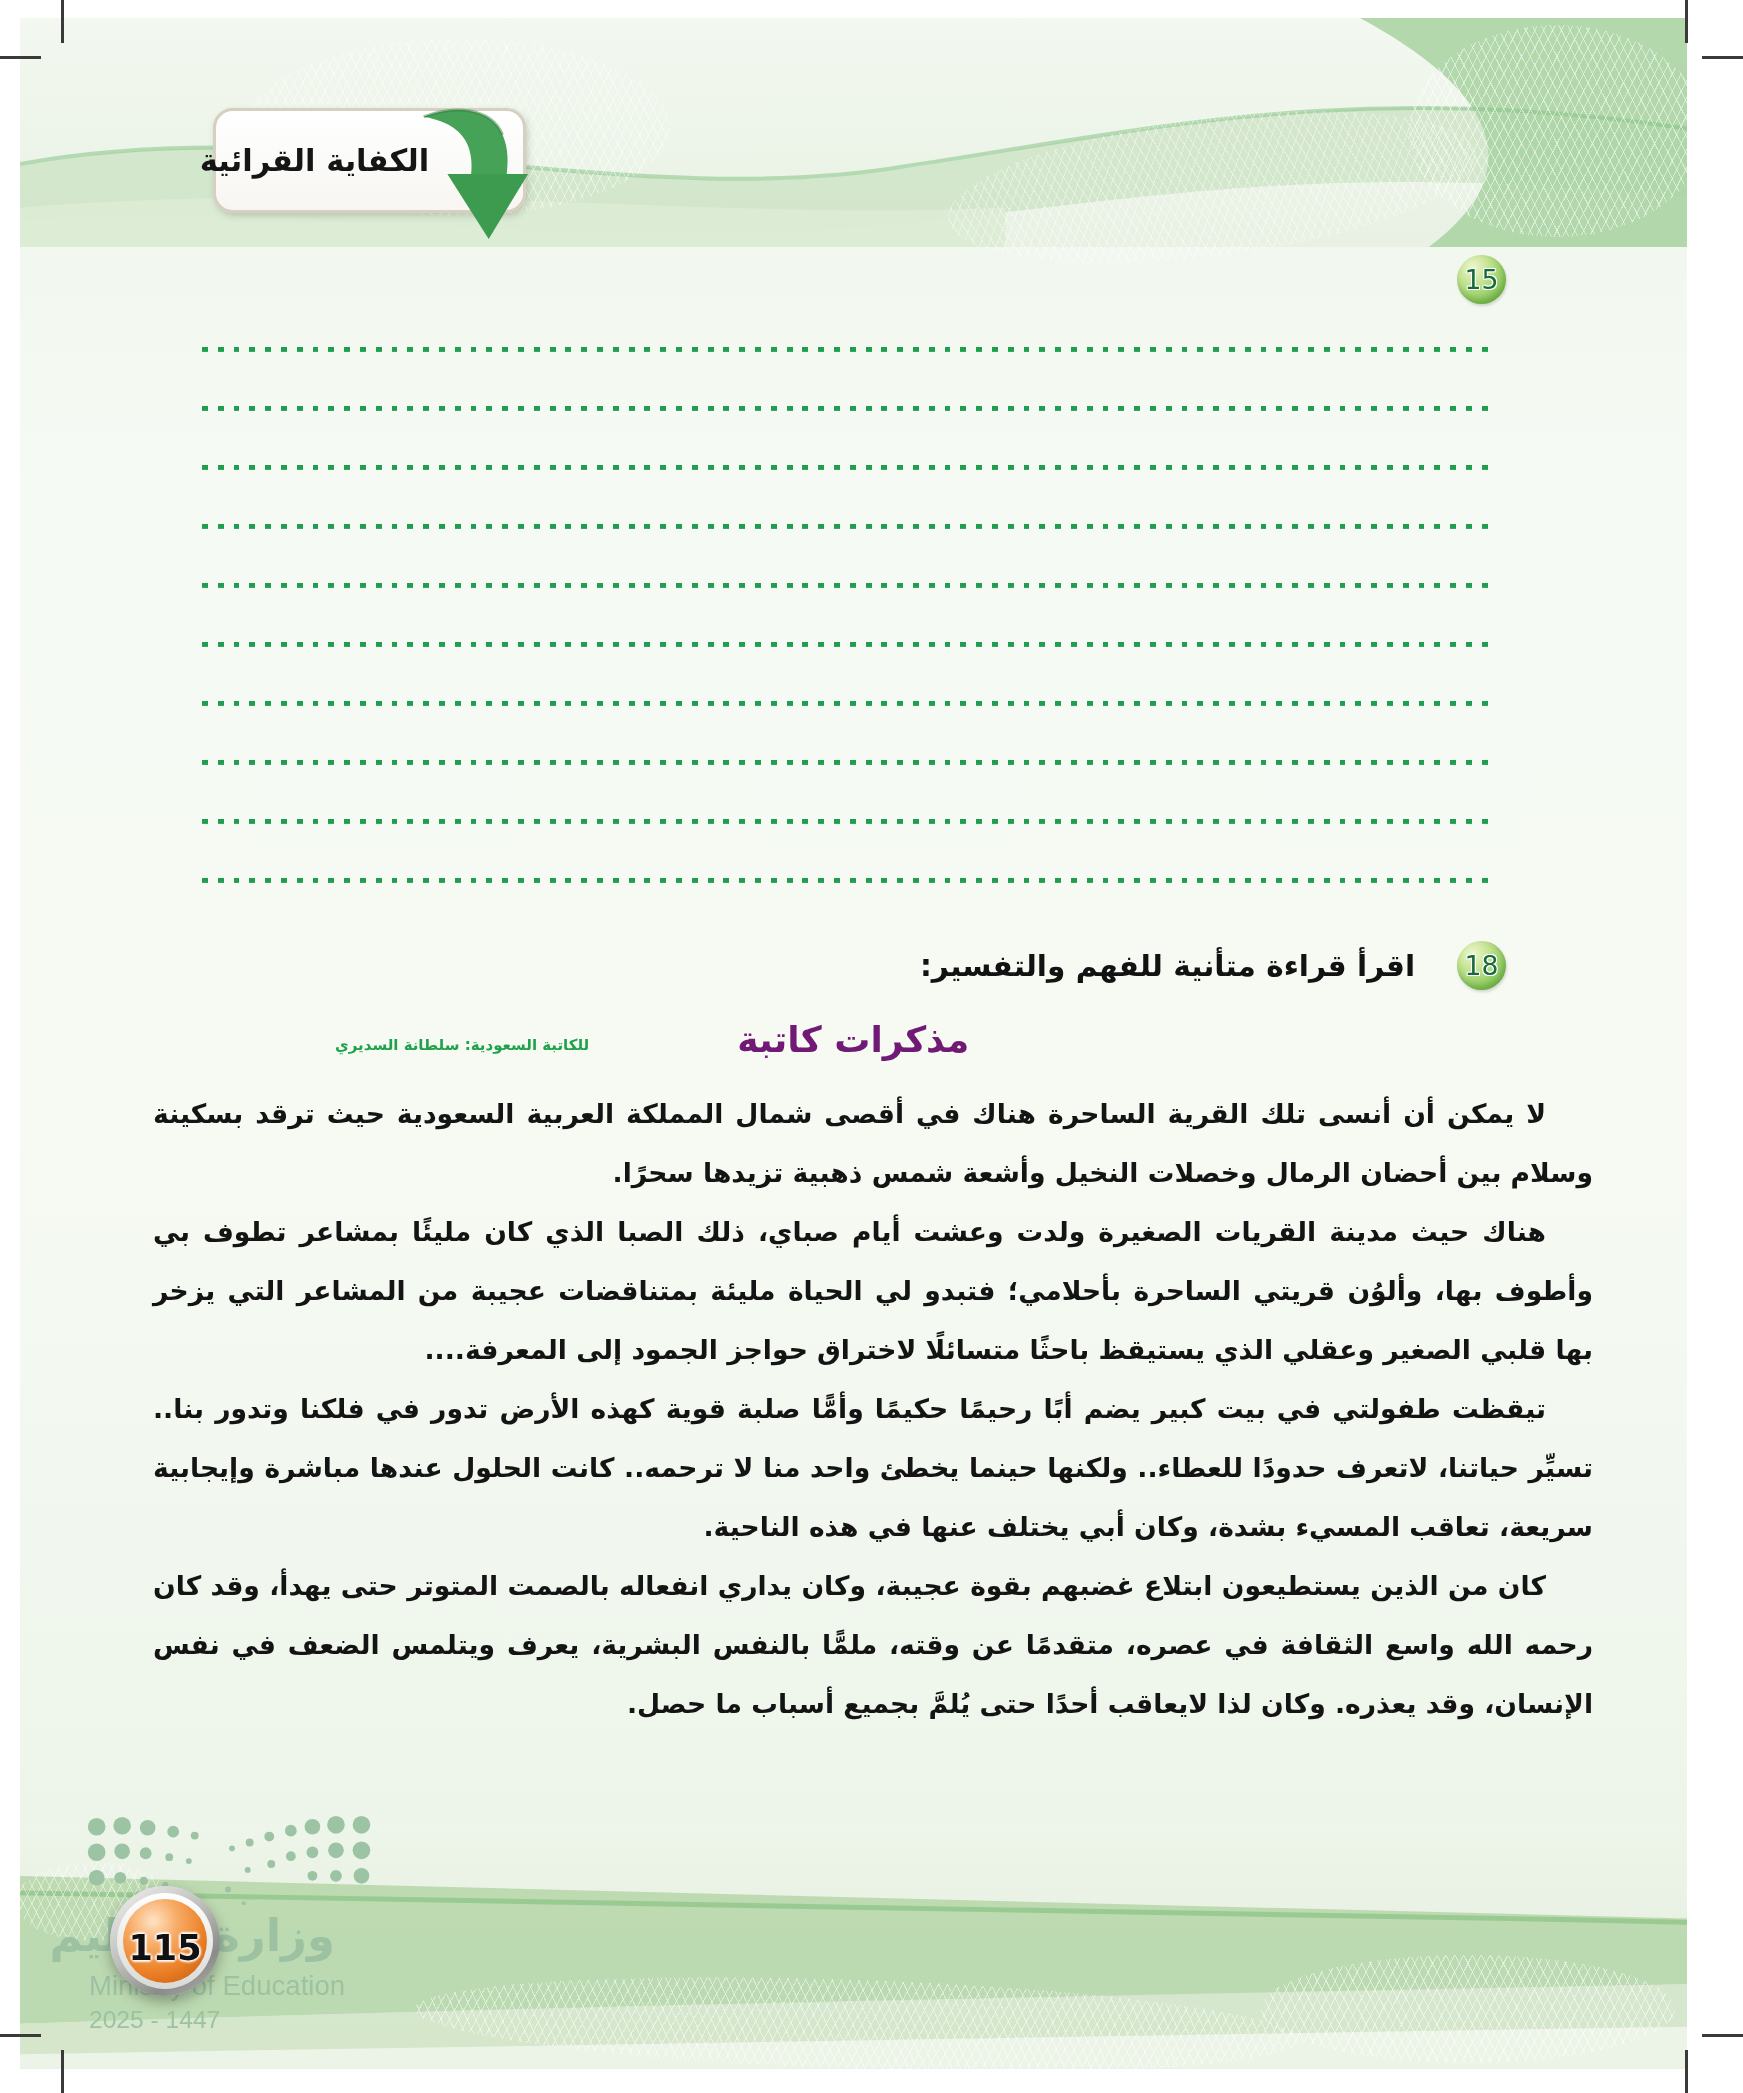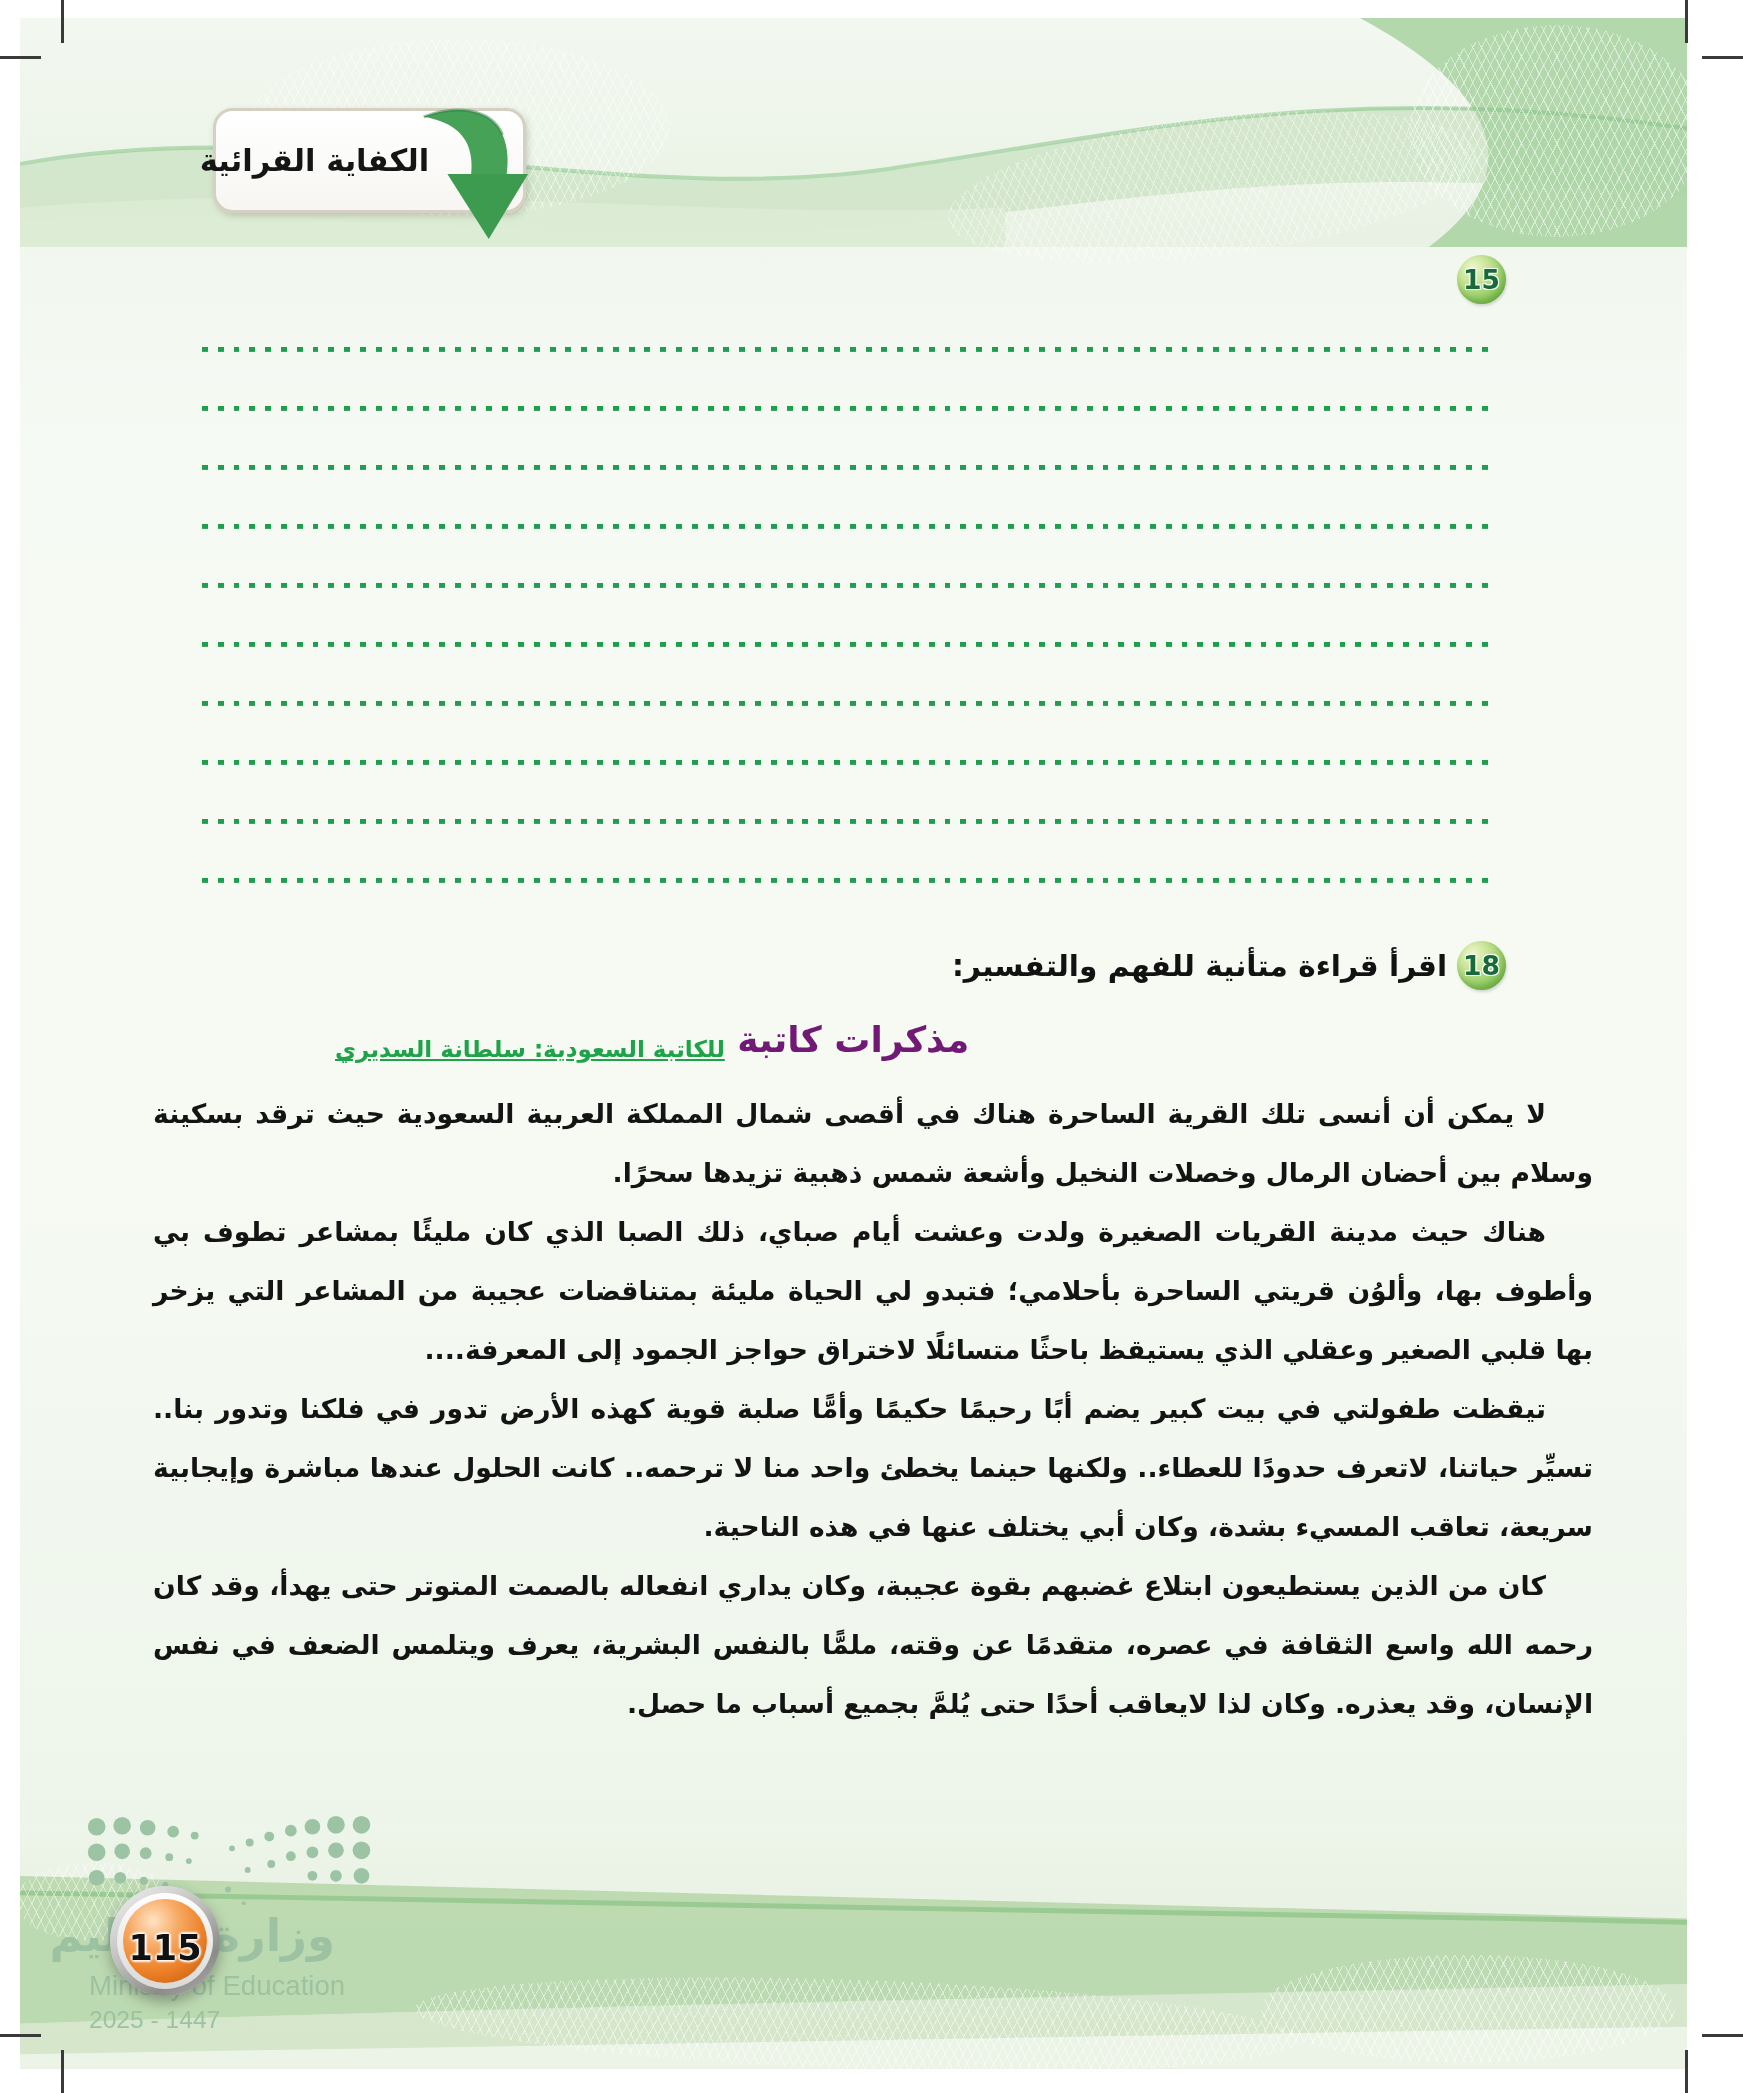--- a/index.html
+++ b/index.html
@@ -44,39 +44,40 @@
   
   .q-row{
     position:absolute;right:238px;height:55px;display:flex;align-items:center;
     direction:rtl;gap:9.9px;white-space:nowrap;
   }
   .q-num{
     width:49px;height:49px;border-radius:50%;flex:0 0 auto;
     background:radial-gradient(circle at 32% 26%,#eef7cd 0%,#c3e291 35%,#8cc95e 70%,#66b23e 100%);
     box-shadow:inset -2px -3.9px 5.9px rgba(60,120,30,.35),1px 2px 3px rgba(0,0,0,.15);
     display:flex;align-items:center;justify-content:center;
-    font-size:26.6px;font-weight:bold;color:#176b38;
+    font-size:26.6px;font-weight:normal;color:#176b38;
     text-shadow:-1px -1px 0 #fff,1px -1px 0 #fff,-1px 1px 0 #fff,1px 1px 0 #fff;
+    margin-left:32px;
   }
   .q-text{font-size:29.6px;font-weight:bold;color:#121212;}
   
   .answer-lines{position:absolute;left:202px;top:293px;width:1287px;}
   .dot-line{
     height:59px;
     background-image:repeating-linear-gradient(to right,#1f9e50 0 5.9px,rgba(0,0,0,0) 5.9px 15.8px);
     background-size:100% 4.9px;background-repeat:no-repeat;background-position:left bottom;
   }
   
   .reading-title{
     position:absolute;left:19.7px;top:1019px;width:1667px;text-align:center;
     font-size:36px;font-weight:bold;color:#701a75;direction:rtl;
   }
   .reading-author{
-    position:absolute;left:335px;top:1036px;font-size:23px;font-weight:bold;
-    color:#1fa34a;direction:rtl;white-space:nowrap;text-decoration:underline;
+    position:absolute;left:335px;top:1036px;font-size:15px;font-weight:bold;
+    color:#1fa34a;direction:rtl;white-space:nowrap;
   }
   .reading-body{
     position:absolute;left:153px;top:1084px;width:1440px;direction:rtl;
   }
   .reading-body p{
     margin:0;font-size:26.6px;font-weight:bold;color:#141414;
     line-height:59px;text-align:justify;text-indent:47px;
   }
   
   .moe-dots{position:absolute;left:84px;top:1815px;width:296px;height:102px;}

